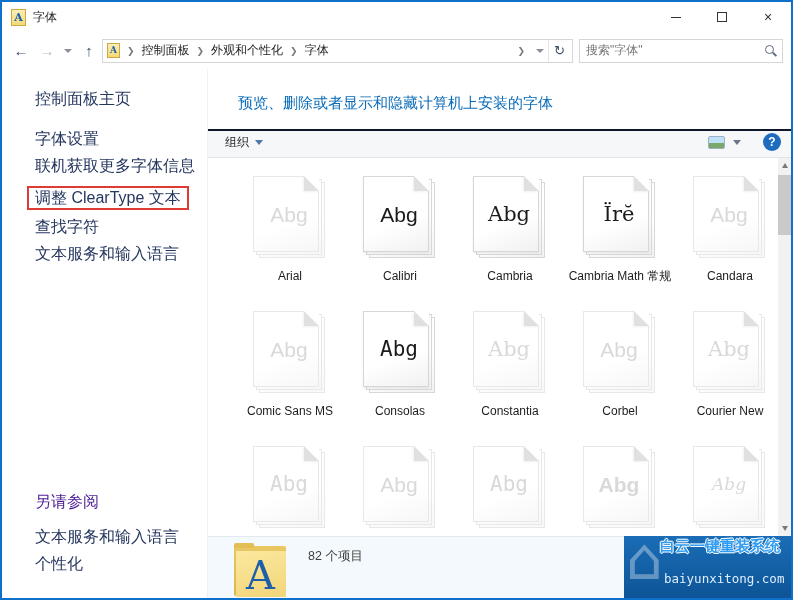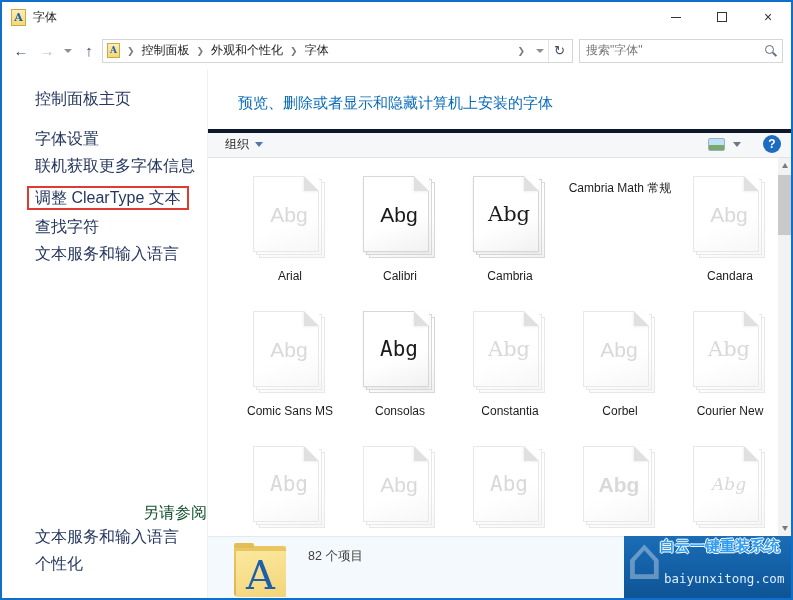--- a/index.html
+++ b/index.html
@@ -49,27 +49,27 @@
   .mag-icon::before { content:""; position:absolute; left:0; top:0; width:7px; height:7px; border:1.5px solid #5b6b80; border-radius:50%; }
   .mag-icon::after { content:""; position:absolute; right:0px; bottom:0px; width:5px; height:1.5px; background:#5b6b80; transform:rotate(45deg); transform-origin:right bottom; }
   
   .body-row { flex:1; display:flex; min-height:0; }
   
   .sidebar { width:205px; flex:0 0 auto; display:flex; flex-direction:column; padding:20px 0 14px 33px; font-size:16px; color:#26375f; }
   .side-home { margin-bottom:22px; }
   .side-task { margin-bottom:13px; line-height:14px; }
   .side-task.boxed { display:inline-block; align-self:flex-start; border:2px solid #dd3b34; padding:3px 6px; margin-left:-8px; margin-bottom:10px; }
   .side-bottom { margin-top:auto; }
-  .side-seealso { color:#14532d; margin-bottom:6px;text-align:right; }
+  .side-seealso { color:#4c1d95; margin-bottom:17px; }
   
   .content { flex:1; display:flex; flex-direction:column; min-width:0; border-left:1px solid #f0f0f0; }
   .page-heading { font-size:15px; color:#0a6cb8; margin:25px 0 16px 30px; }
   .toolbar {
-    height:29px; background:#f6f7f8; border-top:4px solid #0f172a; border-bottom:1px solid #e3e3e3;
-    display:flex; align-items:flex-end; padding:0 10px 4px 17px; flex:0 0 auto;
+    height:29px; background:#f6f7f8; border-top:2px solid #0f172a; border-bottom:1px solid #e3e3e3;
+    display:flex; align-items:center; padding:0 10px 4px 17px; flex:0 0 auto;
   }
   .organize { display:flex; align-items:center; font-size:12px; color:#242424; }
   .tri-down { width:0; height:0; border-left:4px solid transparent; border-right:4px solid transparent; border-top:5px solid #4f77a8; display:inline-block; margin-left:6px; }
   .toolbar-right { margin-left:auto; display:flex; align-items:center; }
   .view-icon { width:17px; height:13px; border:1px solid #9ab0c4; border-radius:2px; background:linear-gradient(#bfe1f7 55%, #7aa86b 55%); }
   .help-icon { width:18px; height:18px; border-radius:50%; background:#1d6cc0; color:#fff; font-size:12px; font-weight:bold; display:flex; align-items:center; justify-content:center; margin-left:16px; }
   .toolbar-right .tri-down { margin:0 6px 0 8px; border-top-color:#6b7787; }
   
   .files-wrap { flex:1; position:relative; min-height:0; background:#fff; }
   .font-grid {
@@ -275,20 +275,27 @@
                 <div class="sheet b2"></div>
                 <div class="sheet b1"></div>
                 <div class="sheet front">
                   <span class="preview">Abg</span>
                 </div>
               </div>
               <div class="tile-label">Cambria</div>
             </div>
 
             <div class="tile serif">
+              <div class="sheets">
+                <div class="sheet b2"></div>
+                <div class="sheet b1"></div>
+                <div class="sheet front">
+                  <span class="preview">Ïrĕ</span>
+                </div>
+              </div>
               <div class="tile-label">Cambria Math 常规</div>
             </div>
 
             <div class="tile stacked dimmed sans">
               <div class="sheets">
                 <div class="sheet b2"></div>
                 <div class="sheet b1"></div>
                 <div class="sheet front">
                   <span class="preview">Abg</span>
                 </div>

